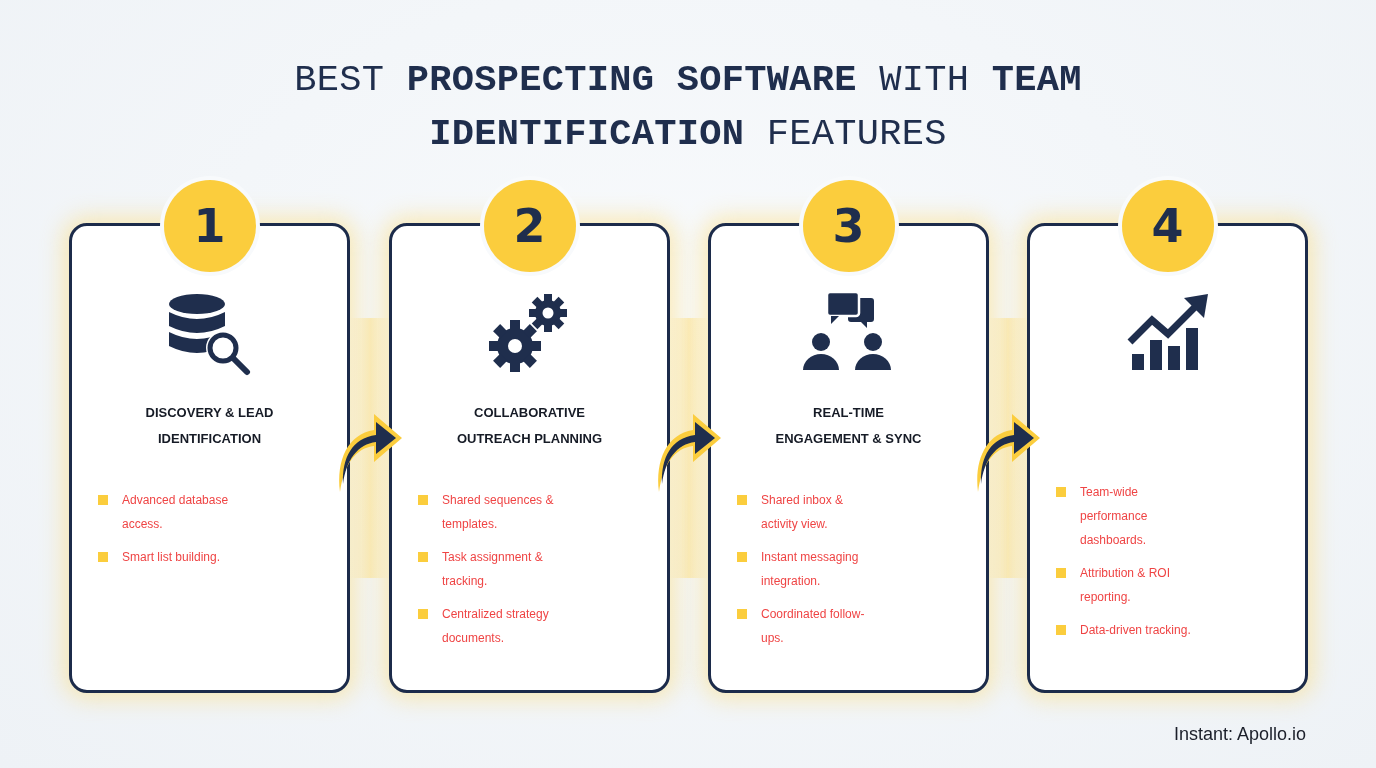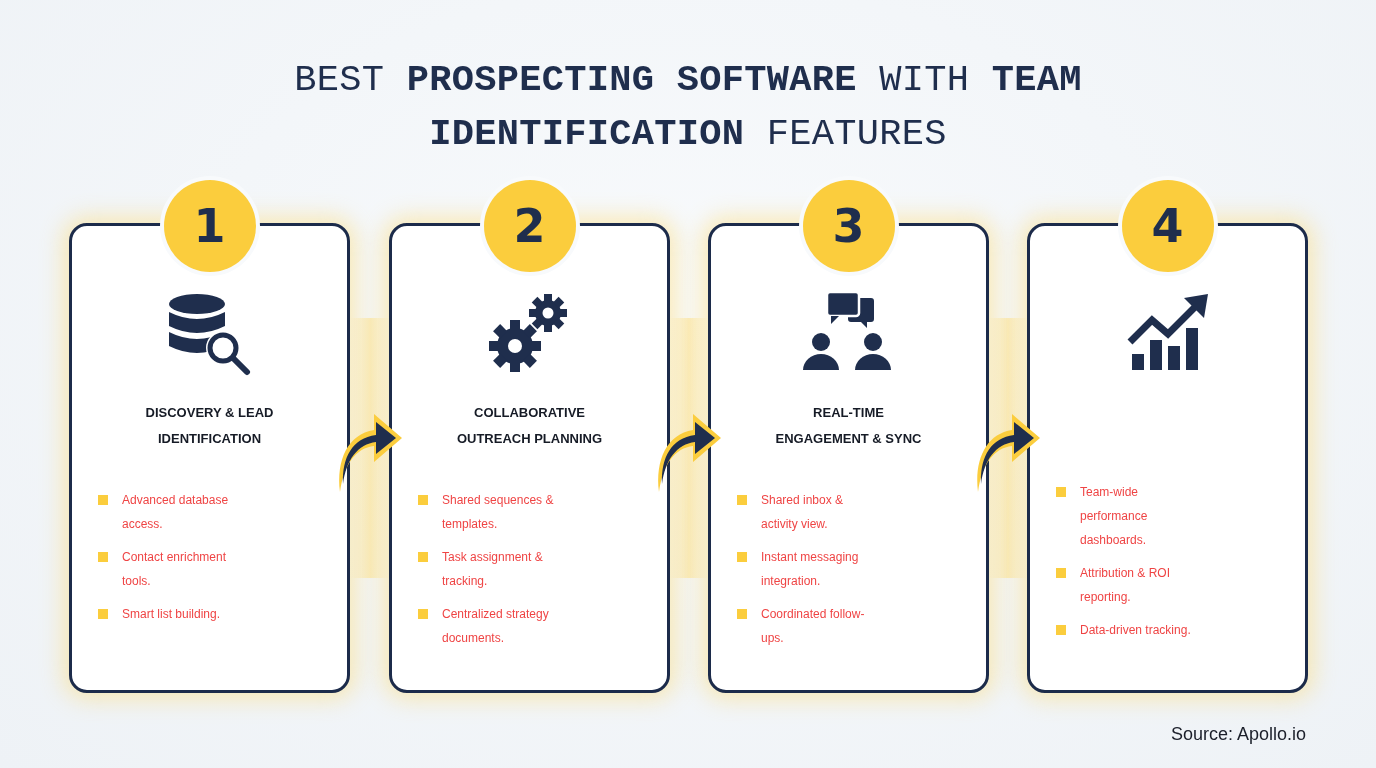--- a/index.html
+++ b/index.html
@@ -102,22 +102,21 @@
         <circle cx="58" cy="56" r="17" fill="#ffffff"></circle>
         <circle cx="58" cy="56" r="13" fill="none" stroke="#1f2e4d" stroke-width="5"></circle>
         <line x1="68" y1="66" x2="82" y2="80" stroke="#1f2e4d" stroke-width="6" stroke-linecap="round"></line>
       </svg>
     </div>
     <div class="card-title">DISCOVERY &amp; LEAD
 IDENTIFICATION</div>
     <ul class="bullets" style="top:262px;">
       <li><span class="sq"></span><span>Advanced database
 access.</span></li>
-      <li><span class="sq"></span><span>Contact enrichment
-tools.</span></li>
+      <li><span class="sq"></span></li>
       <li><span class="sq"></span><span>Smart list building.</span></li>
     </ul>
   </div>
 
   <div class="card" style="left:389px;">
     <div class="badge">2</div>
     <div class="icon-wrap">
       <svg width="90" height="84" viewBox="0 0 90 84">
         <g fill="#1f2e4d">
           <g transform="translate(30,54)">
@@ -216,14 +215,14 @@
   </svg>
   <svg class="arrow" style="left:653px; top:404px;" viewBox="0 0 72 92">
     <path d="M6 88 C2 56 14 30 40 26 L40 10 L68 34 L40 58 L40 42 C22 44 10 60 6 88 Z" fill="#fbcd3d"></path>
     <path d="M9 80 C8 54 18 34 42 31 L42 18 L62 34 L42 50 L42 38 C24 40 12 56 9 80 Z" fill="#1f2e4d"></path>
   </svg>
   <svg class="arrow" style="left:972px; top:404px;" viewBox="0 0 72 92">
     <path d="M6 88 C2 56 14 30 40 26 L40 10 L68 34 L40 58 L40 42 C22 44 10 60 6 88 Z" fill="#fbcd3d"></path>
     <path d="M9 80 C8 54 18 34 42 31 L42 18 L62 34 L42 50 L42 38 C24 40 12 56 9 80 Z" fill="#1f2e4d"></path>
   </svg>
 
-  <div class="source">Source: Apollo.io</div>
+  <div class="source">Instant: Apollo.io</div>
 </div>
 
 </body></html>

